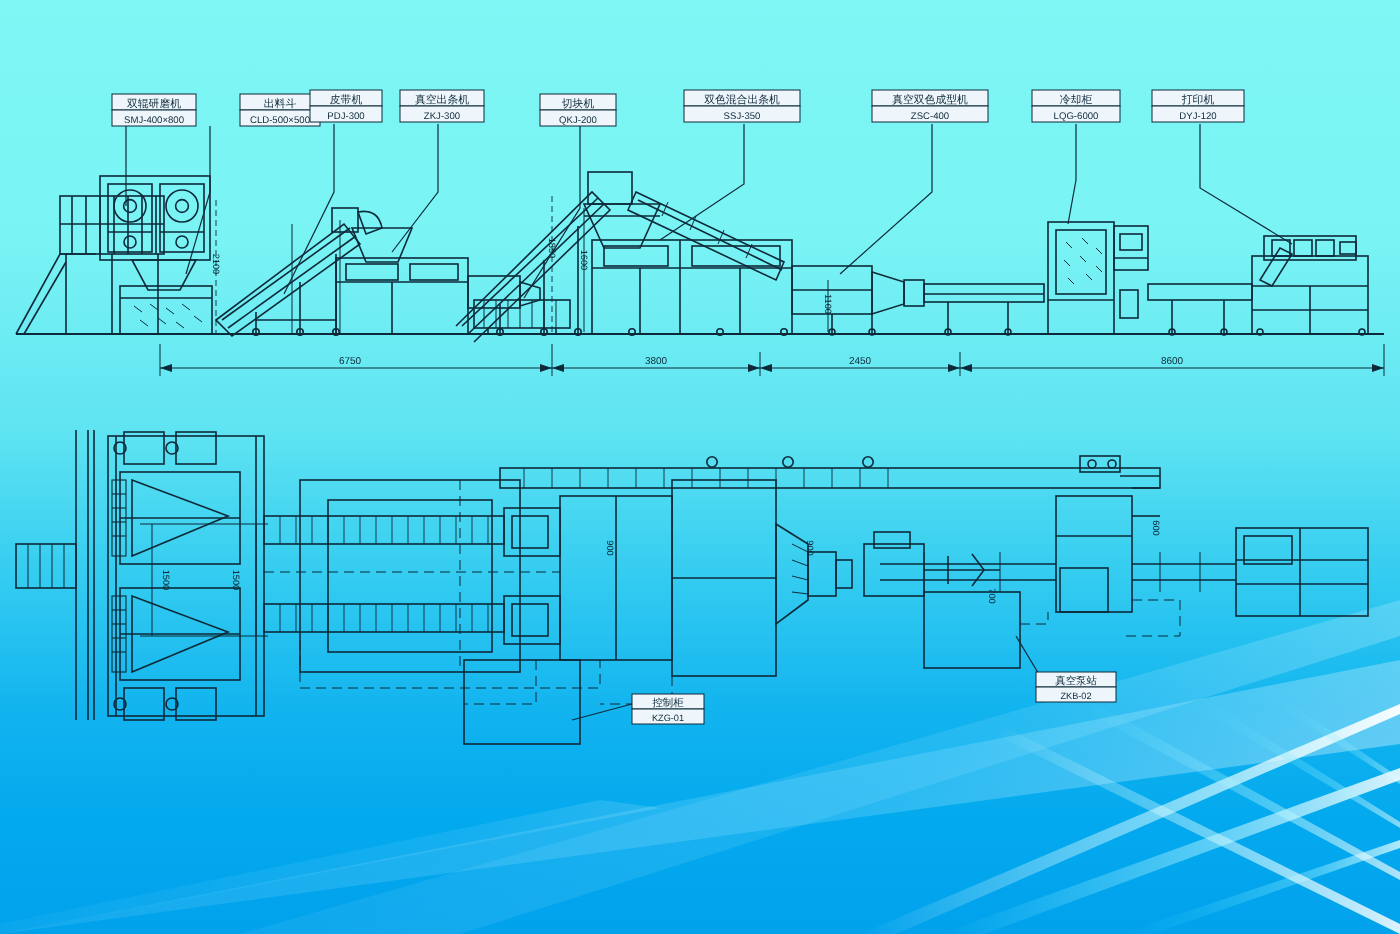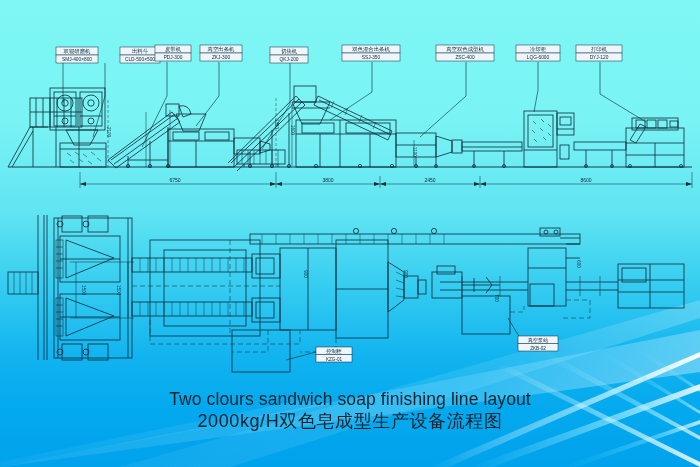--- a/index.html
+++ b/index.html
@@ -576,18 +576,14 @@
 
       <text x="83" y="290" text-anchor="middle" writing-mode="tb" font-size="4.6">1500</text>
       <text x="118" y="290" text-anchor="middle" writing-mode="tb" font-size="4.6">1500</text>
       <text x="305" y="274" text-anchor="middle" writing-mode="tb" font-size="4.6">900</text>
       <text x="405" y="274" text-anchor="middle" writing-mode="tb" font-size="4.6">900</text>
       <text x="578" y="264" text-anchor="middle" writing-mode="tb" font-size="4.6">600</text>
       <text x="496" y="298" text-anchor="middle" writing-mode="tb" font-size="4.6">700</text>
     </g>
   </svg>
 
-  <div class="titleblock">
-    <div class="t-en">Two clours sandwich soap finishing line layout</div>
-    <div class="t-cn">2000kg/H双色皂成型生产设备流程图</div>
-  </div>
 
 </div>
 
 </body></html>

